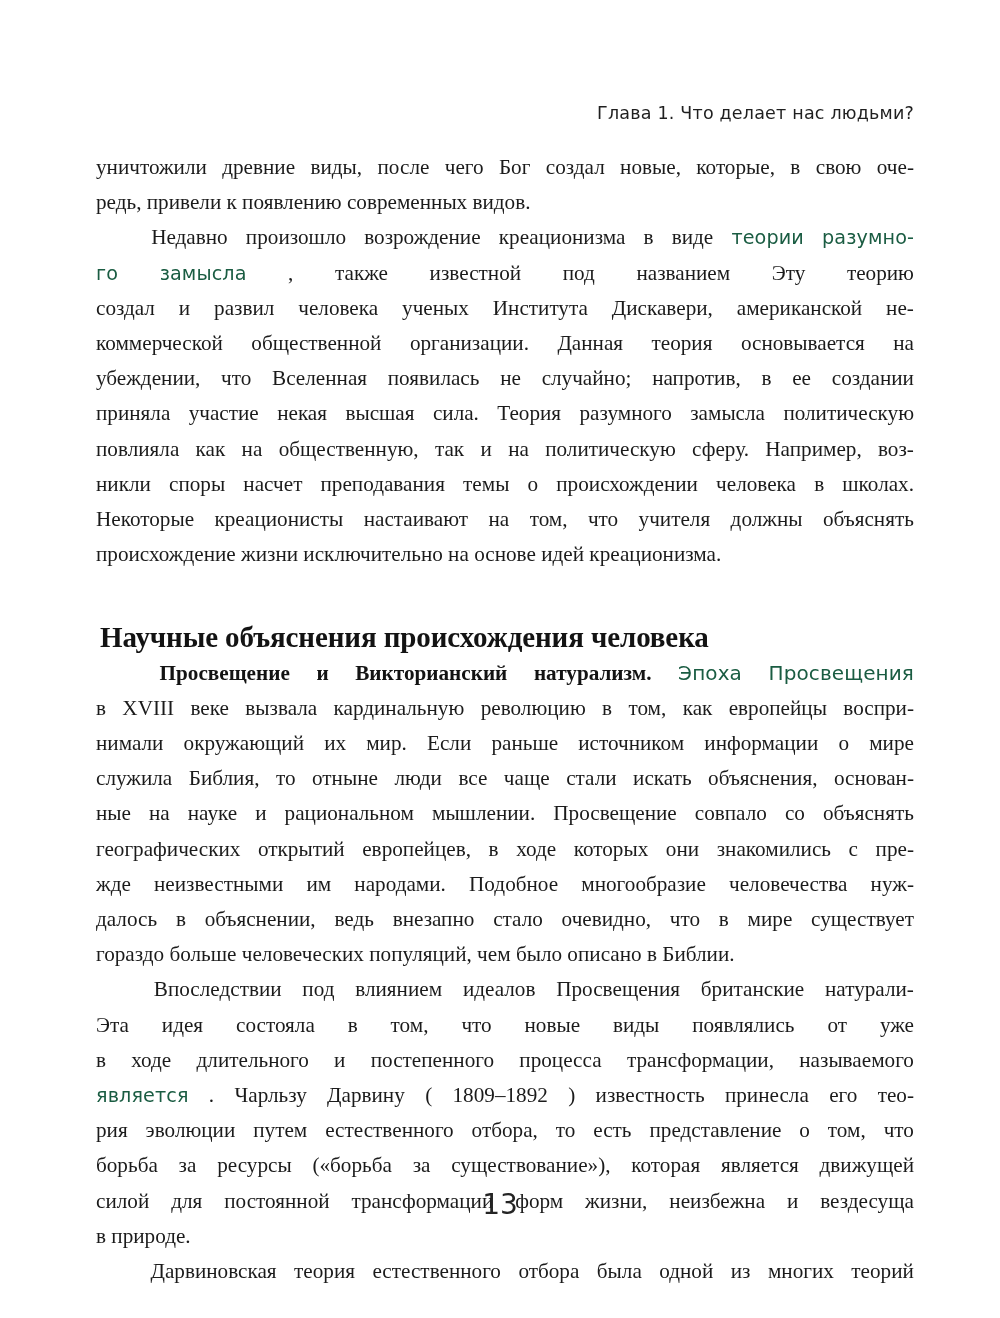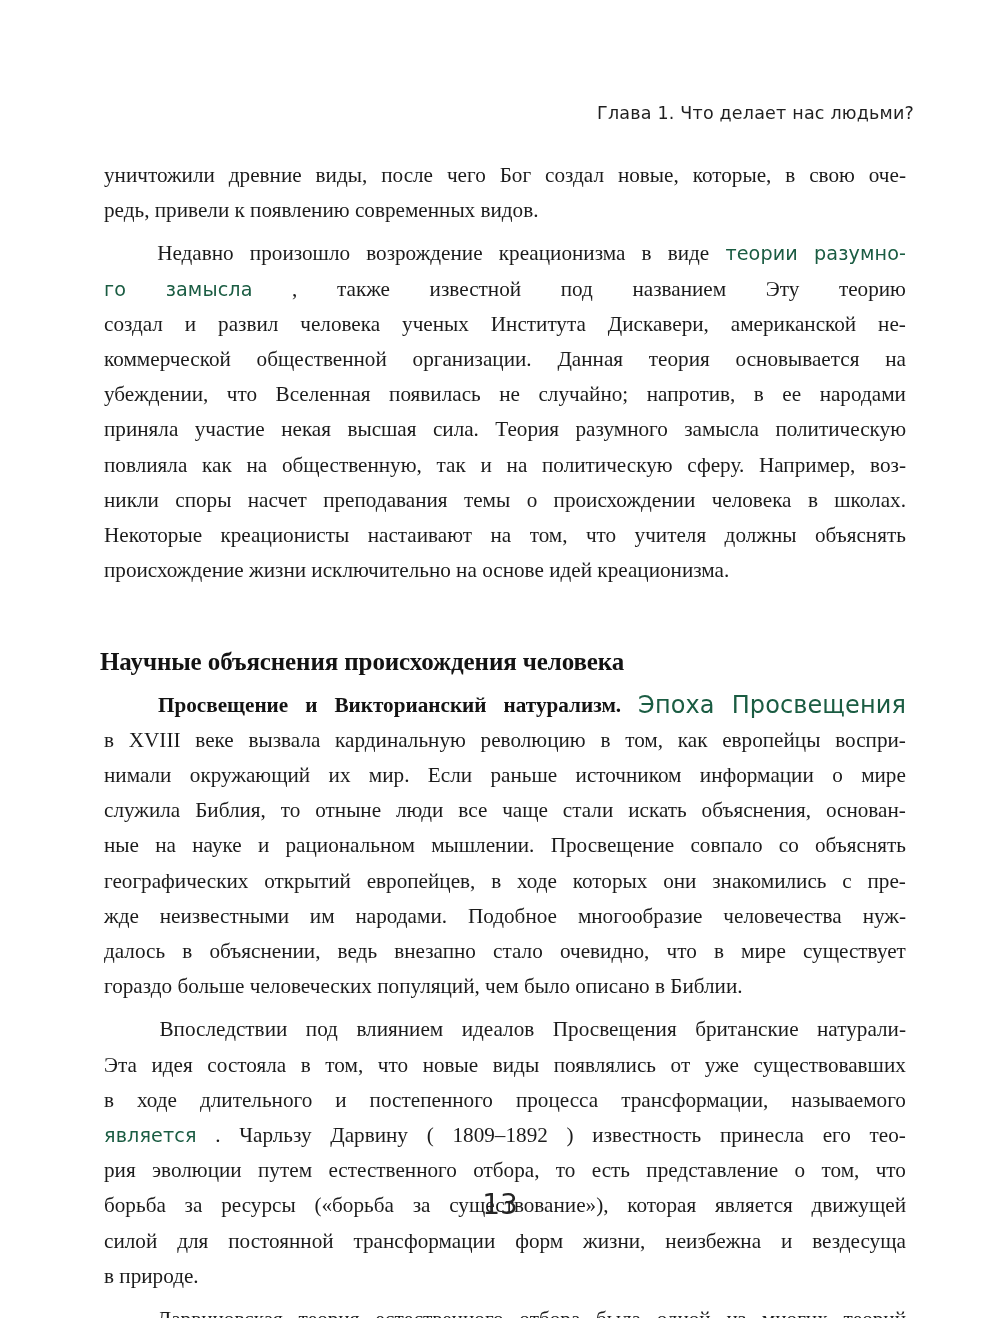--- a/index.html
+++ b/index.html
@@ -47,21 +47,21 @@
     width: 818px;
   }
 
   
   .gap-section {
     height: 48px;
   }
 
   h2.section-heading {
     margin: 0;
-    font-size: 25px;
+    font-size: 29px;
     line-height: 35.2px;
     font-weight: bold;
     color: #131313;
     letter-spacing: -0.1px;
     text-indent: 4px;
   }
 
   
   .runin {
     font-weight: bold;
@@ -73,27 +73,27 @@
     font-family: "DejaVu Sans", "Liberation Sans", sans-serif;
     color: #1a5c42;
     font-weight: normal;
     font-size: 19.2px;
     letter-spacing: 0.1px;
   }
   .term-light {
     font-family: "DejaVu Sans", "Liberation Sans", sans-serif;
     color: #1a5c42;
     font-weight: normal;
-    font-size: 24px;
+    font-size: 20px;
     letter-spacing: 0.1px;
   }
 
   
   .lines {
-    margin: 8px;
+    margin: 0;
   }
   .lines .ln {
     display: block;
     font-size: 21.2px;
     line-height: 35.2px;
     white-space: nowrap;
     color: #1b1b1b;
   }
   .lines .ln.justify {
     display: flex;
@@ -195,21 +195,21 @@
       <span class="ln justify">
           <span>убеждении,</span>
           <span>что</span>
           <span>Вселенная</span>
           <span>появилась</span>
           <span>не</span>
           <span>случайно;</span>
           <span>напротив,</span>
           <span>в</span>
           <span>ее</span>
-          <span>народами</span>
+          <span>создании</span>
         </span>
       <span class="ln justify">
           <span>приняла</span>
           <span>участие</span>
           <span>некая</span>
           <span>высшая</span>
           <span>сила.</span>
           <span>Теория</span>
           <span>разумного</span>
           <span>замысла</span>
@@ -372,21 +372,20 @@
           <span>идея</span>
           <span>состояла</span>
           <span>в</span>
           <span>том,</span>
           <span>что</span>
           <span>новые</span>
           <span>виды</span>
           <span>появлялись</span>
           <span>от</span>
           <span>уже</span>
-          <span>существовавших</span>
         </span>
       <span class="ln justify">
           <span>в</span>
           <span>ходе</span>
           <span>длительного</span>
           <span>и</span>
           <span>постепенного</span>
           <span>процесса</span>
           <span>трансформации,</span>
           <span>называемого</span>

